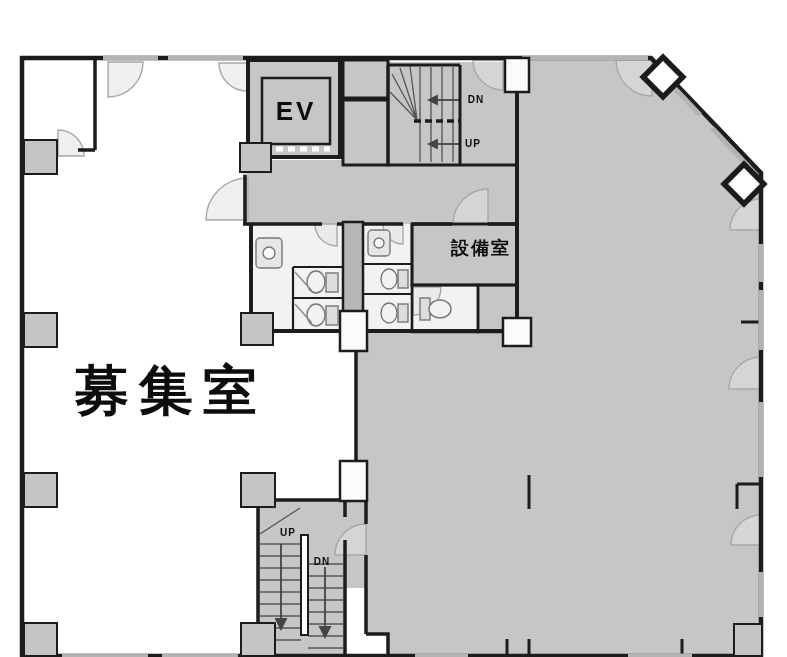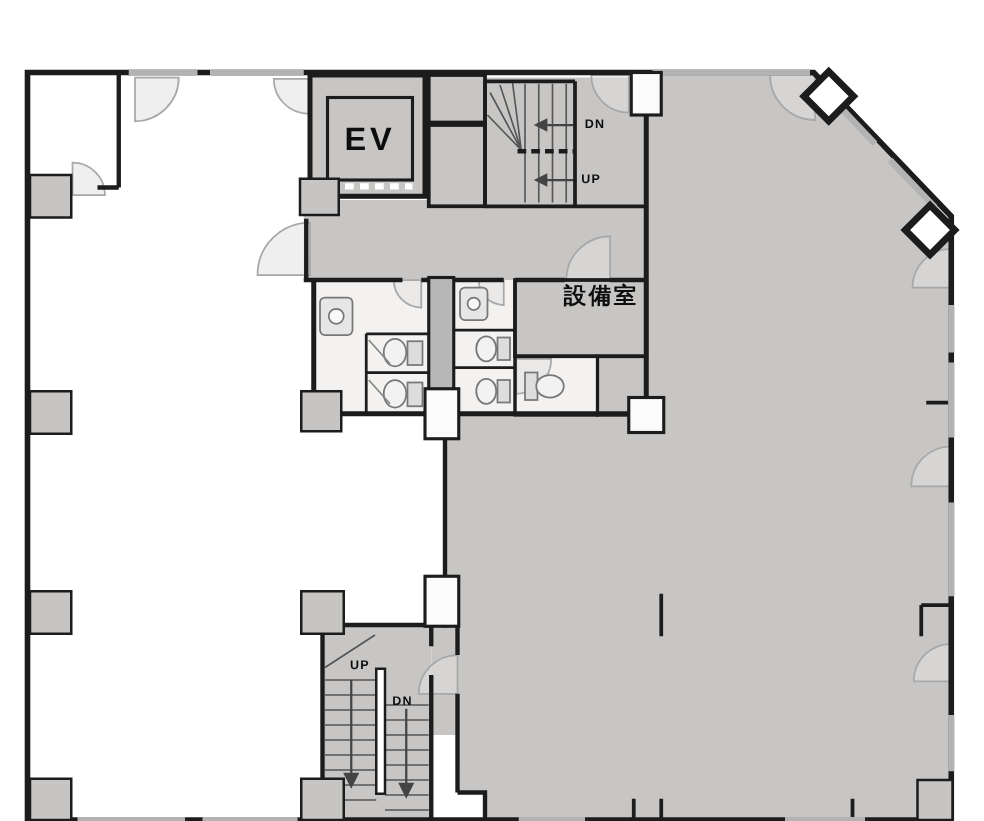--- a/index.html
+++ b/index.html
@@ -153,16 +153,17 @@
     <ellipse cx="389" cy="281" rx="8" ry="10" fill="#f2f2f2"></ellipse>
     <rect x="420" y="266" width="10" height="22" fill="#dddddd"></rect>
     <ellipse cx="440" cy="277" rx="11" ry="9" fill="#f2f2f2"></ellipse>
     <path d="M295,240 L312,259 M295,272 L312,291" stroke="#888" fill="none"></path>
   </g>
 </svg>
 
   <div class="lbl lbl-ev" style="left:296px;top:79px;">EV</div>
   <div class="lbl lbl-sm" style="left:476px;top:68px;">DN</div>
   <div class="lbl lbl-sm" style="left:473px;top:112px;">UP</div>
-  <div class="lbl lbl-setsubi" style="left:481px;top:204px;">設備室</div>
+  <div class="lbl lbl-setsubi" style="left:481px;top:216px;">設備室</div>
+  <div class="lbl lbl-boshu" style="left:171px;top:358px;">募集室</div>
   <div class="lbl lbl-sm" style="left:288px;top:501px;">UP</div>
   <div class="lbl lbl-sm" style="left:322px;top:530px;">DN</div>
 </div>
 
 </body></html>

